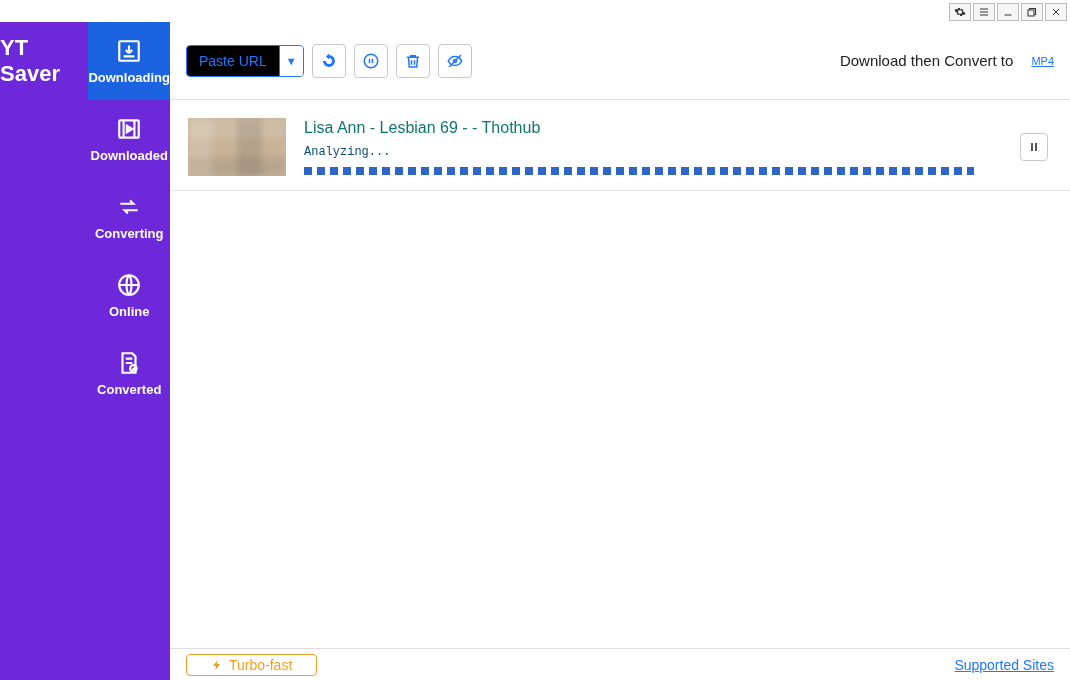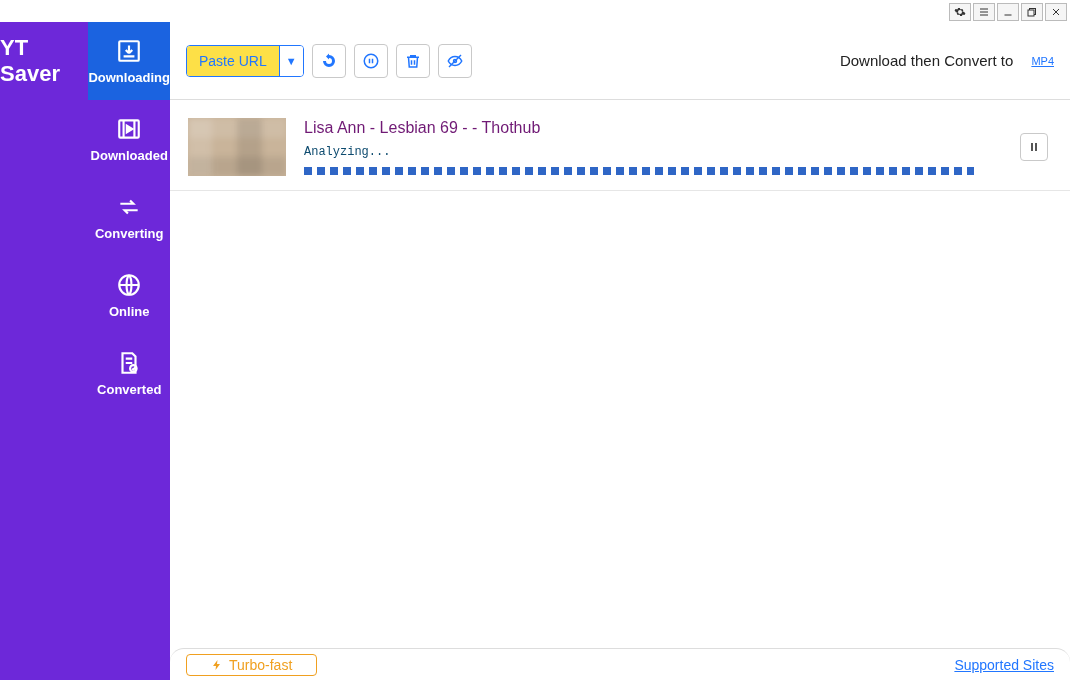--- a/index.html
+++ b/index.html
@@ -14,43 +14,43 @@
     .sidebar { width: 170px; background: #6d28d9; color: #fff; display: flex; flex-direction: row; }
     .brand { height: 78px; display: flex; align-items: center; justify-content: center; font-size: 22px; font-weight: 700; }
     .nav { display: flex; flex-direction: column; }
     .nav-item { display: flex; flex-direction: column; align-items: center; justify-content: center; gap: 6px; height: 78px; font-size: 13px; cursor: pointer; font-weight: bold; }
     .nav-item.active { background: #1b63e0; }
     .nav-item svg { width: 26px; height: 26px; }
     
     .main { flex: 1; display: flex; flex-direction: column; min-width: 0; }
     .toolbar { height: 78px; display: flex; align-items: center; padding: 0 16px; border-bottom: 1px solid #ddd; gap: 8px; }
     .paste-grp { display: flex; border: 1px solid #2176ff; border-radius: 4px; overflow: hidden; }
-    .paste-btn { background: #fde047; color: #2176ff; border: none; padding: 7px 12px; font-size: 14px; cursor: pointer; }
+    .paste-btn { background: #000000; color: #2176ff; border: none; padding: 7px 12px; font-size: 14px; cursor: pointer; }
     .paste-chev { background: #fff; color: #2176ff; border: none; border-left: 1px solid #2176ff; padding: 0 6px; cursor: pointer; font-size: 11px; }
     .icon-btn { width: 34px; height: 34px; border: 1px solid #c9c9c9; border-radius: 4px; background: #fff; display: flex; align-items: center; justify-content: center; cursor: pointer; }
     .icon-btn svg { width: 18px; height: 18px; stroke: #2176ff; color: #2176ff; }
     .spacer { flex: 1; }
     .convert-label { font-size: 15px; color: #222; margin-left: 38px; }
     .convert-link { color: #2176ff; text-decoration: underline; margin-left: 10px; font-size: 11px; cursor: pointer; }
     
     .list { flex: 1; overflow: auto; }
     .row { display: flex; align-items: center; padding: 18px 22px 14px 18px; border-bottom: 1px solid #e6e6e6; gap: 18px; }
     .thumb { width: 98px; height: 58px; background: #c9b49a; position: relative; overflow: hidden; }
     .thumb::before { content: ""; position: absolute; inset: 0; background:
       linear-gradient(90deg, rgba(255,255,255,.15) 0 25%, transparent 25% 50%, rgba(0,0,0,.1) 50% 75%, transparent 75%),
       linear-gradient(0deg, rgba(0,0,0,.08) 0 33%, transparent 33% 66%, rgba(255,255,255,.12) 66%);
       filter: blur(3px); }
     .row-mid { flex: 1; min-width: 0; display: flex; flex-direction: column; gap: 8px; }
-    .title { font-size: 16px; color: #701a75; }
+    .title { font-size: 16px; color: #0f766e; }
     .status { font-size: 12px; color: #0c4a6e; font-family: Liberation Mono, monospace; }
     .progress { height: 8px; background-image: repeating-linear-gradient(90deg, #2f66c6 0 8px, transparent 8px 13px); width: 670px; max-width: 100%; }
     .pause-btn { width: 28px; height: 28px; border: 1px solid #c9c9c9; border-radius: 4px; background: #fff; display: flex; align-items: center; justify-content: center; cursor: pointer; }
     .pause-btn svg { width: 12px; height: 12px; }
     
-    .footer { height: 32px; border-top: 1px solid #ddd; display: flex; align-items: center; padding: 0 16px; gap: 21px; font-size: 14px; border-radius: 14px; }
+    .footer { height: 32px; border-top: 1px solid #ddd; display: flex; align-items: center; padding: 0 16px; gap: 21px; font-size: 14px; }
     .turbo { display: flex; align-items: center; gap: 6px; border: 1px solid #f0a020; color: #f0a020; border-radius: 4px; padding: 2px 24px; cursor: pointer; }
     .supported { color: #2176ff; text-decoration: underline; cursor: pointer; }
   </style>
 </head>
 <body>
 
 <div class="titlebar">
   <button aria-label="settings">
     <svg viewBox="0 0 24 24" fill="#333">
         <path d="M12 8a4 4 0 100 8 4 4 0 000-8zm9 4a7 7 0 01-.1 1.2l2 1.6-2 3.4-2.4-.9a7 7 0 01-2 .1l-.4 2.6h-4l-.4-2.6a7 7 0 01-2-.1l-2.4.9-2-3.4 2-1.6A7 7 0 013 12a7 7 0 01.1-1.2l-2-1.6 2-3.4 2.4.9a7 7 0 012-.1L7.9 4h4l.4 2.6a7 7 0 012 .1l2.4-.9 2 3.4-2 1.6A7 7 0 0121 12z"></path>

